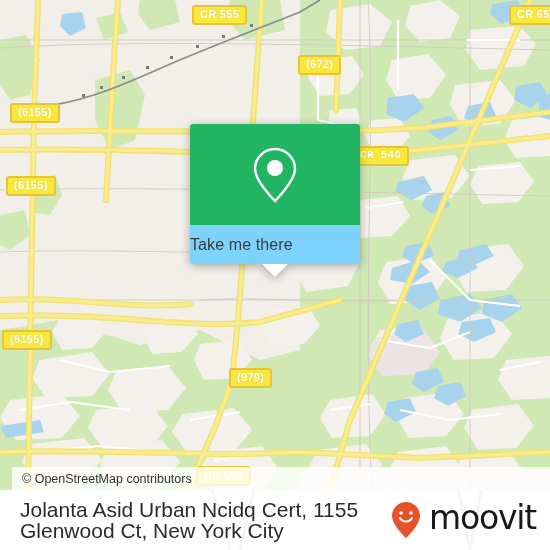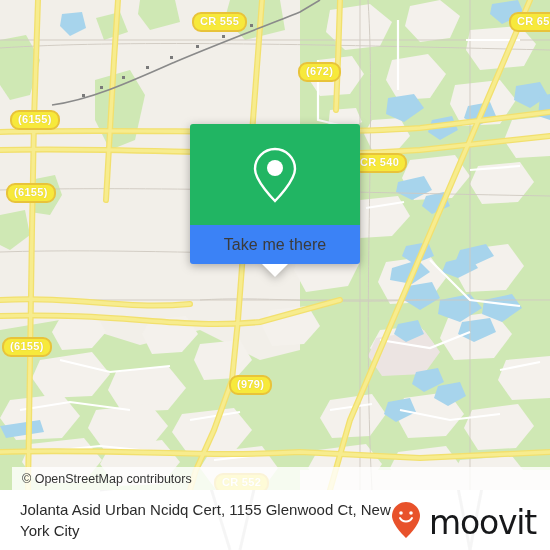--- a/index.html
+++ b/index.html
@@ -15,31 +15,30 @@
     position:absolute;left:0;top:0;width:550px;height:490px;overflow:hidden;
     background:#f2efe9;
   }
   .map svg{position:absolute;left:0;top:0;display:block;}
 
   
   .shield{
     position:absolute;
     background:#f7e93b;
     border:2px solid #e8c33a;
-    border-radius:9px;
+    border-radius:3px;
     color:#ffffff;
     font-size:11px;
     font-weight:bold;
     letter-spacing:.3px;
     padding:1px 6px 2px 6px;
     line-height:13px;
     white-space:nowrap;
     text-shadow:0 0 1px rgba(180,150,30,.55);
     box-sizing:border-box;
-    margin-top:7px;
   }
 
   
   .attrib{
     position:absolute;left:0;bottom:0;width:550px;height:23px;
     background:rgba(255,255,255,.80);
     display:flex;align-items:center;
     font-size:12.5px;color:#333;margin-left:12px;
   }
   .attrib span{padding-left:10px;}
@@ -47,22 +46,22 @@
   
   .card{
     position:absolute;left:190px;top:124px;width:170px;
     filter:drop-shadow(0 2px 5px rgba(0,0,0,.30));
   }
   .card-top{
     background:#21b563;height:101px;border-radius:3px 3px 0 0;
     display:flex;align-items:center;justify-content:center;
   }
   .card-bottom{
-    background:#3b82f6;height:39px;border-radius:0 0 3px 3px;
-    display:flex;align-items:center;justify-content:center;
+    background:#7dd3fc;height:39px;border-radius:0 0 3px 3px;
+    display:flex;align-items:center;justify-content:flex-start;
     position:relative;
   }
   .card-label{font-size:16px;color:#3b3b3b;letter-spacing:.1px;}
   .card-tail{
     position:absolute;left:50%;bottom:-13px;margin-left:-13px;
     width:0;height:0;
     border-left:13px solid transparent;
     border-right:13px solid transparent;
     border-top:13px solid #ffffff;
   }
@@ -72,23 +71,23 @@
     position:absolute;left:0;top:490px;width:550px;height:60px;
     background:#ffffff;overflow:hidden;
   }
   .footer-wm{position:absolute;left:0;top:-200px;opacity:.05;}
   .footer-inner{
     position:relative;height:60px;
     display:flex;align-items:center;justify-content:space-between;
     padding:0 14px 0 20px;box-sizing:border-box;
   }
   .footer-text{
-    font-size:15px;color:#2b2b2b;line-height:21px;max-width:390px;
-  }
-  .brand{display:flex;align-items:flex-end;gap:8px;}
+    font-size:21px;color:#2b2b2b;line-height:21px;max-width:390px;
+  }
+  .brand{display:flex;align-items:flex-start;gap:8px;}
   .brand-word{
     font-size:33px;color:#17181a;letter-spacing:-1.2px;
     font-family:"DejaVu Sans","Liberation Sans",sans-serif;
     line-height:33px;
   }
 </style>
 </head>
 <body>
 
 <div id="app">
@@ -258,24 +257,24 @@
           <rect x="250" y="24" width="3" height="3"></rect>
         </g>
       </g>
     </svg>
 
     <div class="shield" style="left:192px;top:5px;">CR 555</div>
     <div class="shield" style="left:509px;top:5px;">CR 655</div>
     <div class="shield" style="left:298px;top:55px;">(672)</div>
     <div class="shield" style="left:10px;top:103px;">(6155)</div>
     <div class="shield" style="left:6px;top:176px;">(6155)</div>
-    <div class="shield" style="left:352px;top:146px;">CR 540</div>
+    <div class="shield" style="left:352px;top:146px;font-family:Liberation Mono, monospace;">CR 540</div>
     <div class="shield" style="left:2px;top:330px;">(6155)</div>
     <div class="shield" style="left:229px;top:368px;">(979)</div>
-    <div class="shield" style="left:214px;top:466px;">CR 552</div>
+    <div class="shield" style="left:196px;top:466px;">CR 552</div>
 
     <div class="attrib">
       <span>© OpenStreetMap contributors</span>
     </div>
   </div>
 
   <div class="card">
     <div class="card-top">
       <svg width="48" height="58" viewBox="0 0 48 58">
         <path d="M24 3 C13 3 4 12 4 23 C4 35 24 55 24 55 C24 55 44 35 44 23 C44 12 35 3 24 3 Z" fill="none" stroke="#ffffff" stroke-width="2.4"></path>

